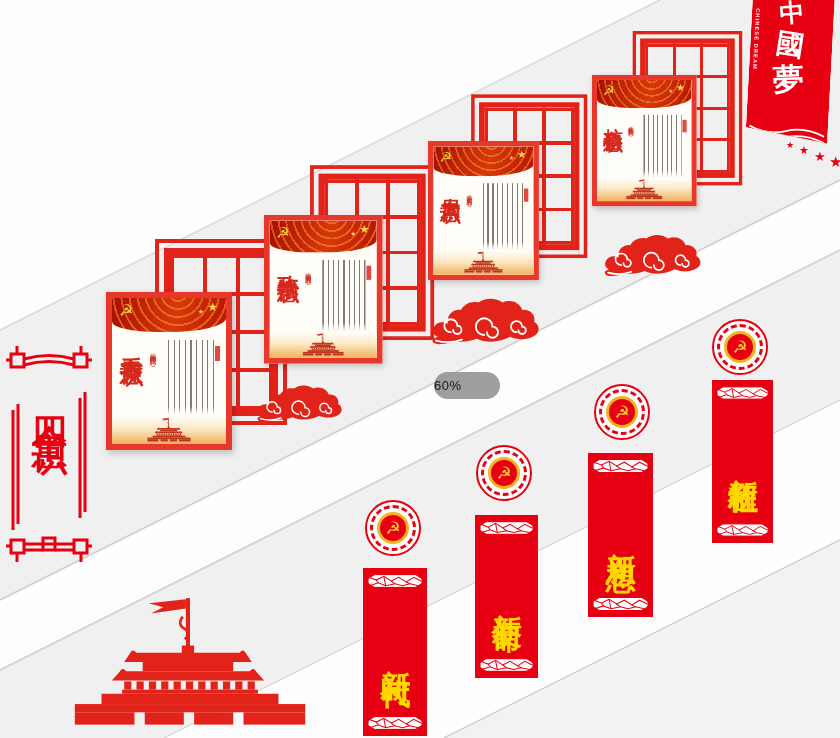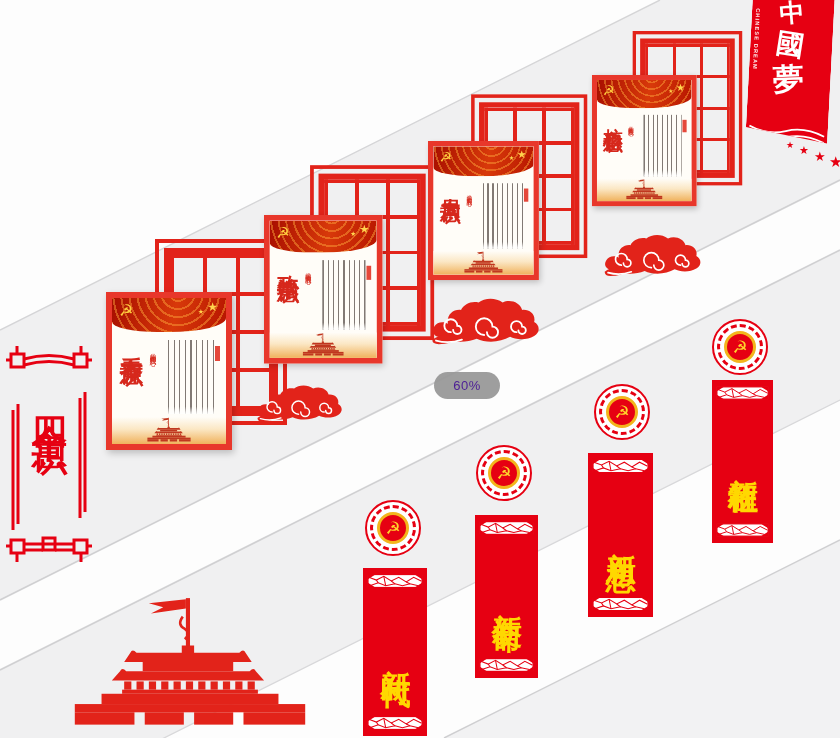--- a/index.html
+++ b/index.html
@@ -6,22 +6,22 @@
   .stage{position:relative;width:840px;height:738px;overflow:hidden;
          background:#fdfdfd;font-family:"DejaVu Sans",sans-serif;}
   .stage *{box-sizing:border-box;}
   svg{display:block;}
 
   
   .bg-bands{position:absolute;inset:0;z-index:0;}
 
   
   .zoom-badge{position:absolute;left:434px;top:372px;width:66px;height:27px;z-index:9;
-      background:rgba(150,150,150,.92);border-radius:14px;color:#4c1d95;
-      font:13px/27px "Liberation Sans",sans-serif;text-align:center;letter-spacing:.5px;}
+      background:rgba(150,150,150,.92);border-radius:14px;color:#0f172a;
+      font:13px/27px "Liberation Sans",sans-serif;letter-spacing:.5px;}
 
   
   .ribbon{position:absolute;left:753px;top:-8px;width:82px;height:152px;z-index:4;
       background:#e60012;transform:rotate(3deg);transform-origin:top left;
       clip-path:polygon(0 0,100% 0,100% 97%,0 89%);}
   .ribbon-en{position:absolute;left:3px;top:16px;writing-mode:vertical-rl;
       color:#fff;font:bold 5.5px "Liberation Sans",sans-serif;letter-spacing:1.2px;opacity:.95;}
   .ribbon-chars{position:absolute;left:14px;top:4px;width:52px;text-align:center;color:#fff;
       font-family:"DejaVu Serif",serif;font-weight:bold;}
   .ribbon-chars span{display:block;line-height:1.18;}

